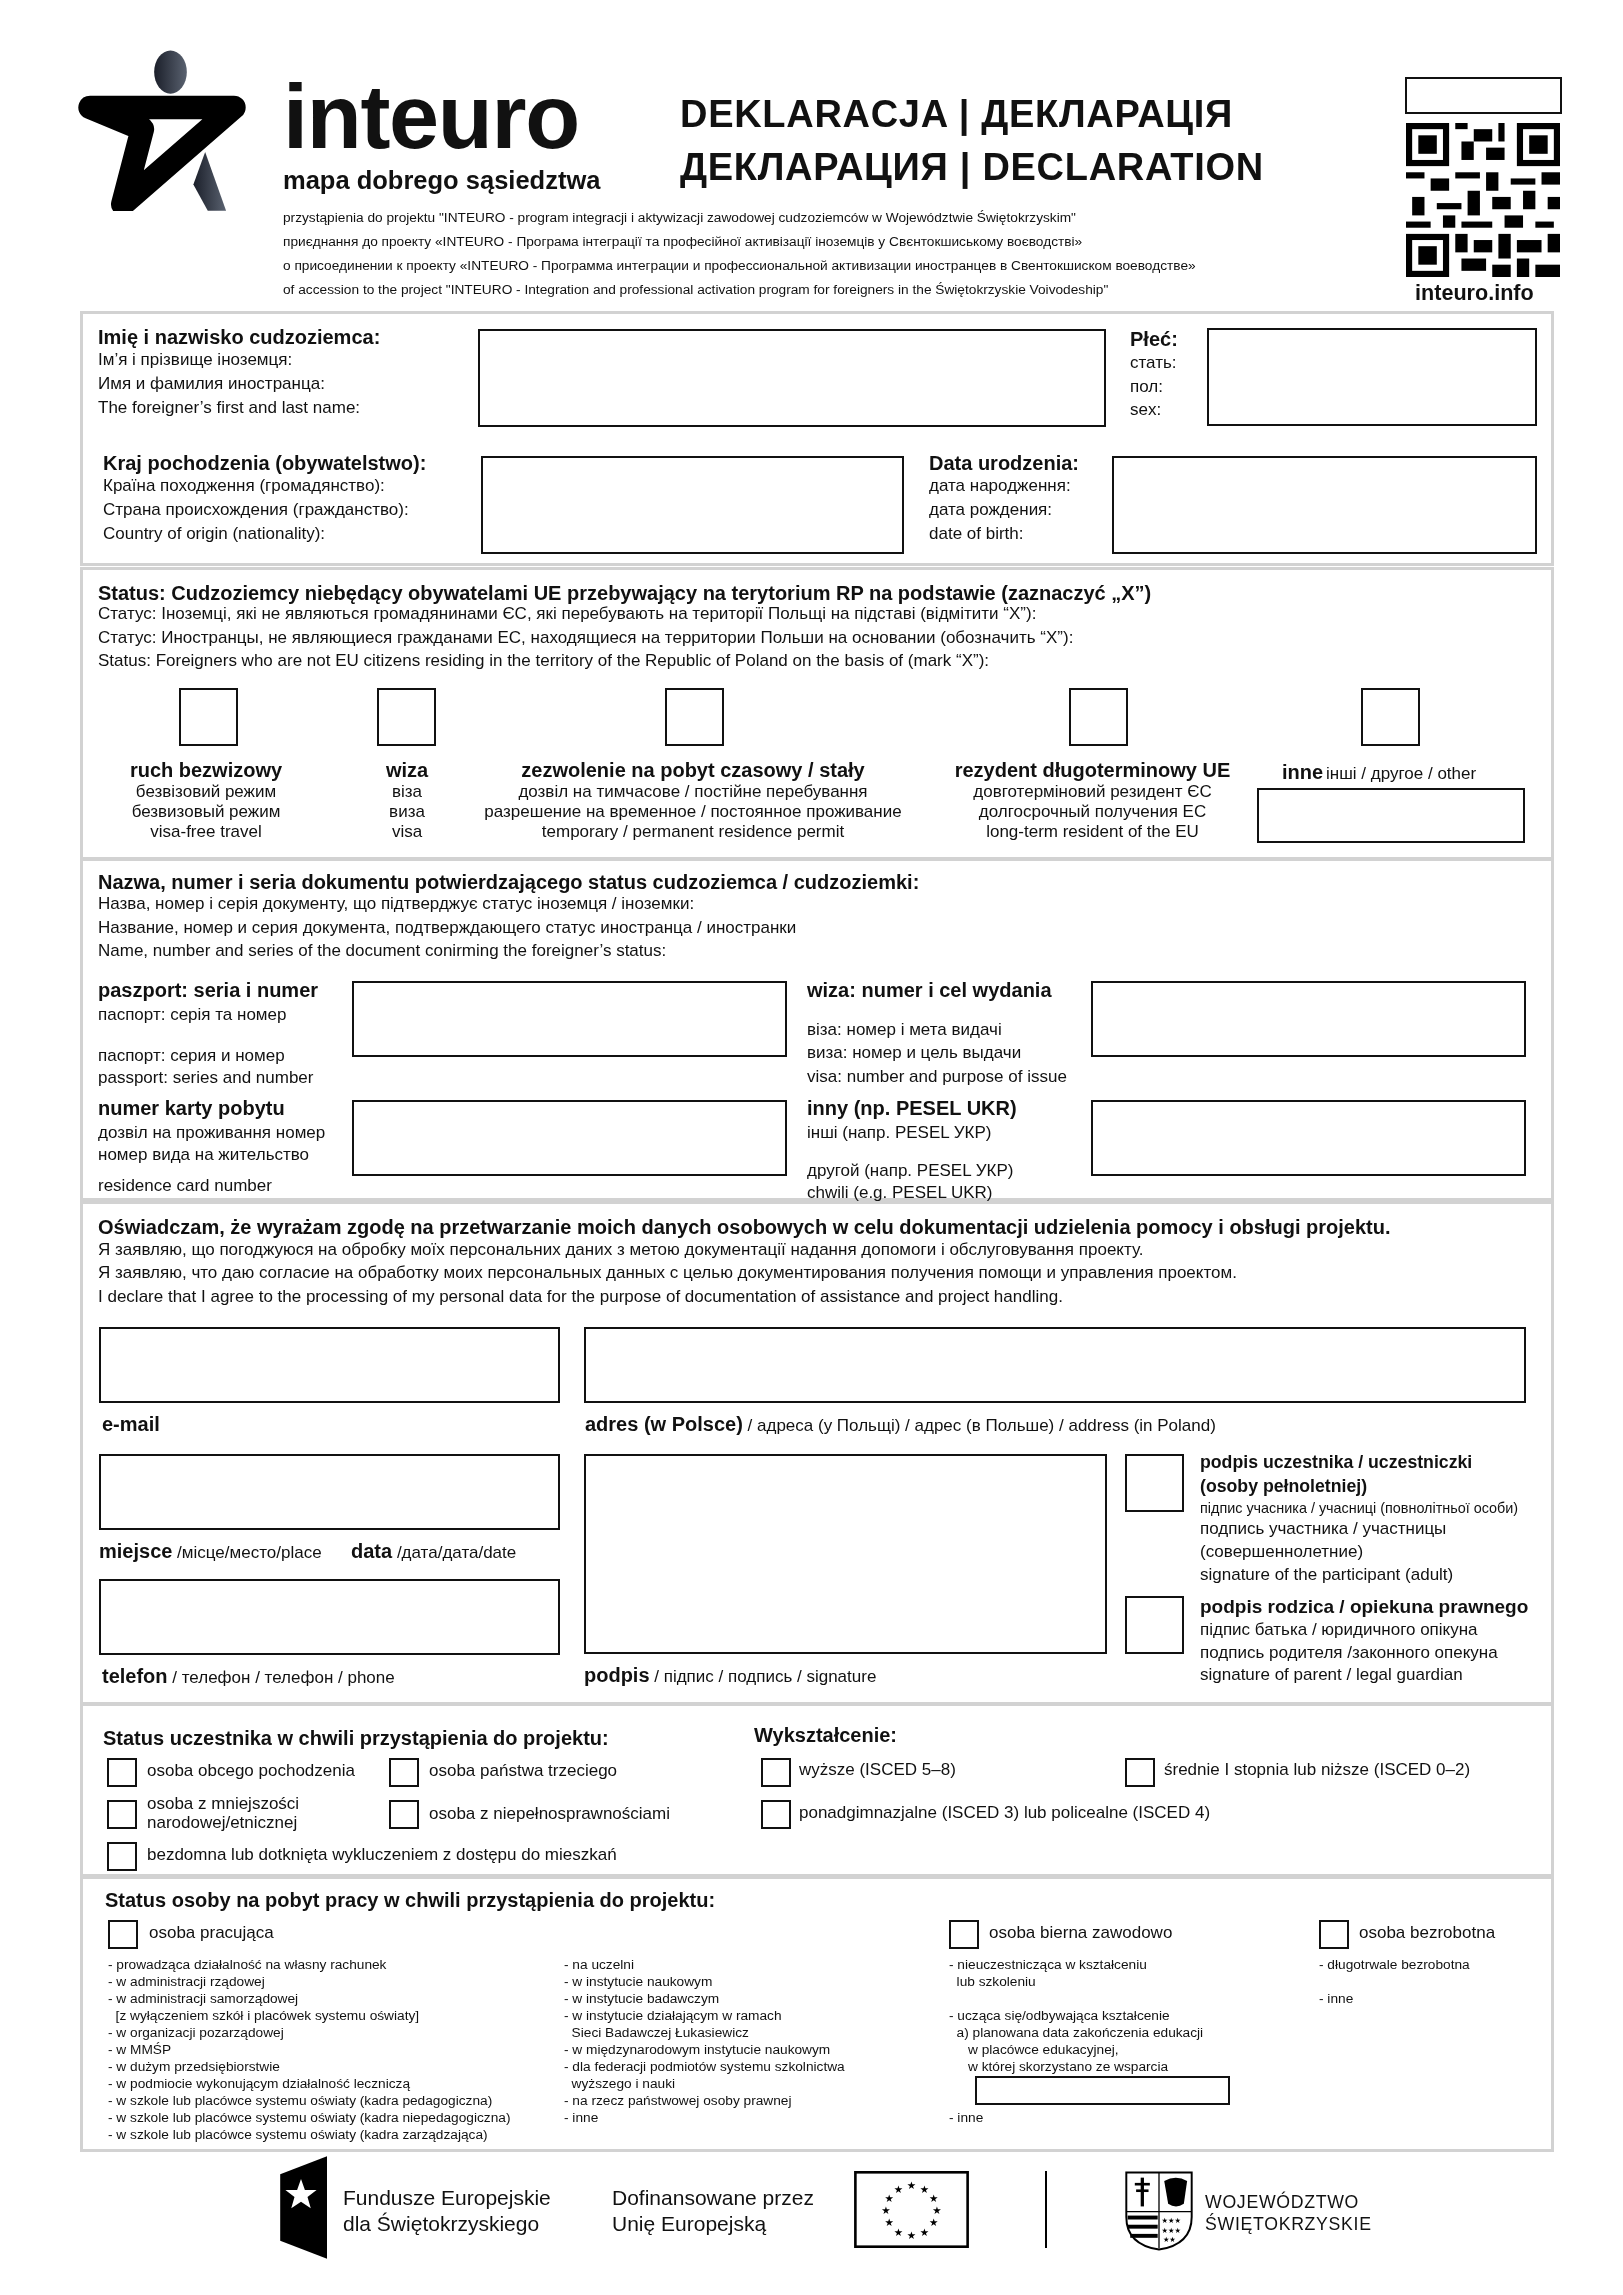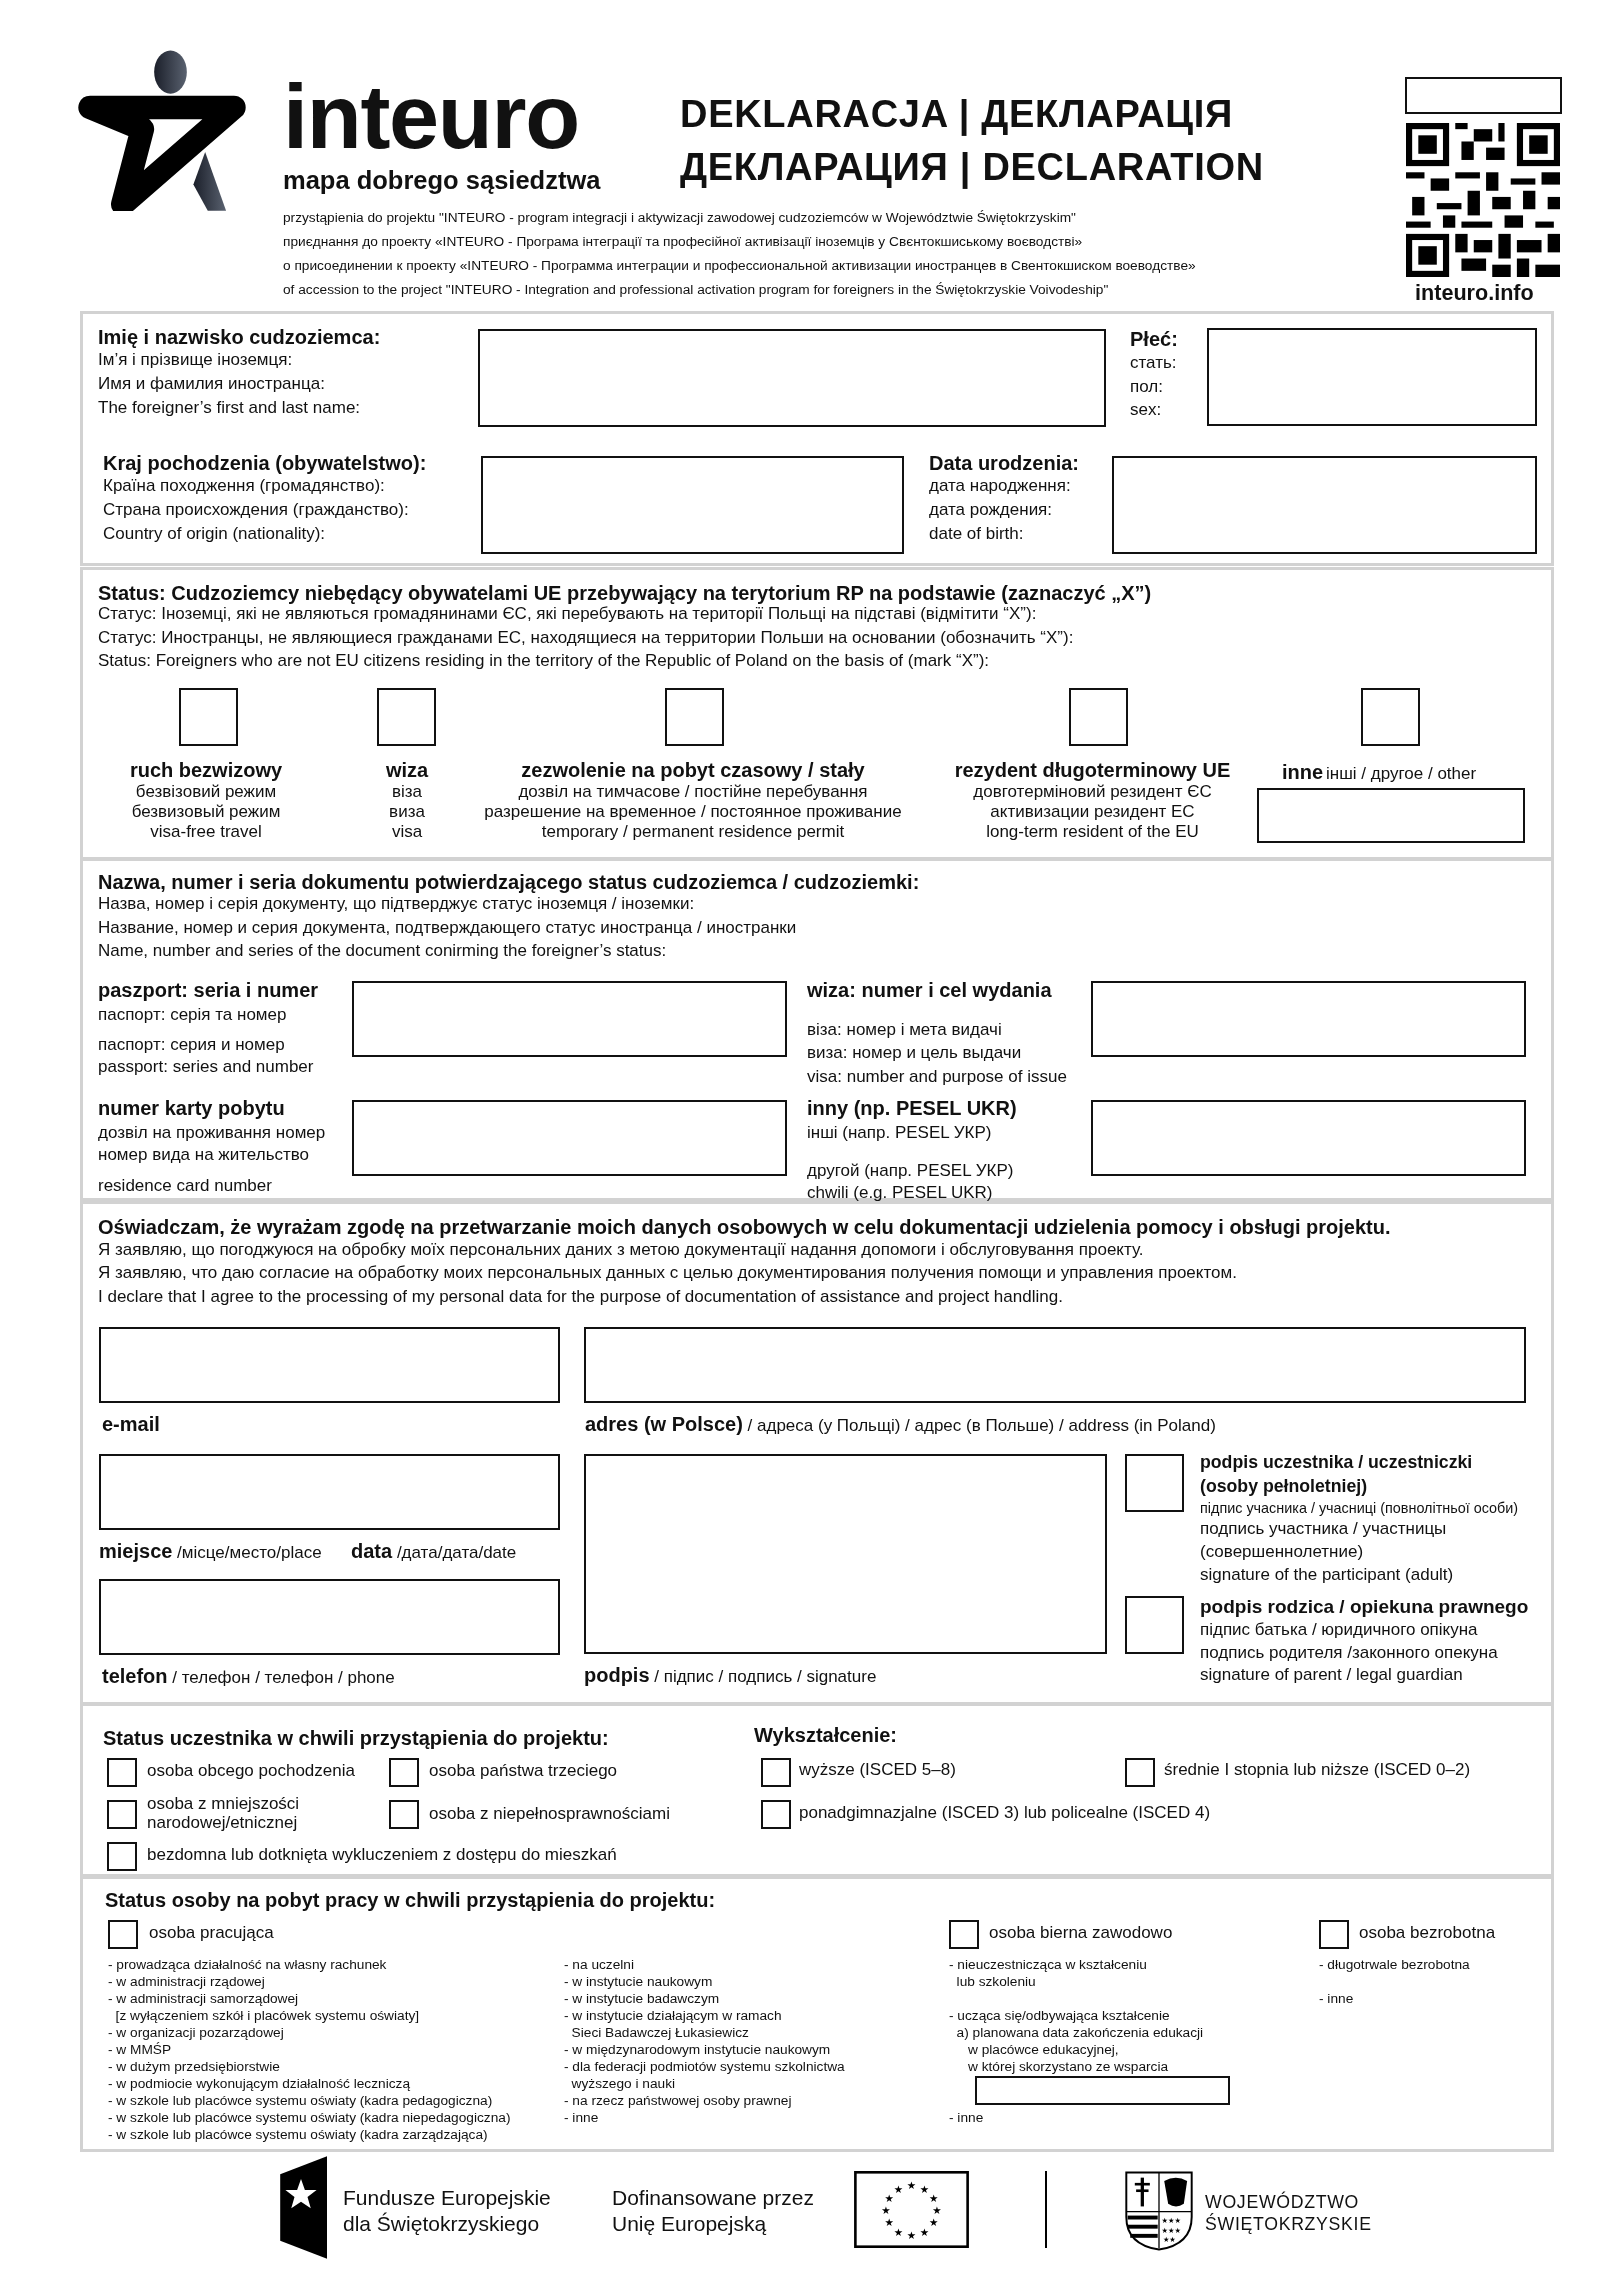--- a/index.html
+++ b/index.html
@@ -144,39 +144,39 @@
 </div>
 <div class="abs c" style="left:451px;top:759px;width:484px">
   <div class="h1">zezwolenie na pobyt czasowy / stały</div>
   <div class="s">дозвіл на тимчасове / постійне перебування</div>
   <div class="s">разрешение на временное / постоянное проживание</div>
   <div class="s">temporary / permanent residence permit</div>
 </div>
 <div class="abs c" style="left:932px;top:759px;width:321px">
   <div class="h1">rezydent długoterminowy UE</div>
   <div class="s">довготерміновий резидент ЄС</div>
-  <div class="s">активизации резидент ЕС</div>
+  <div class="s">долгосрочный получения ЕС</div>
   <div class="s">long-term resident of the EU</div>
 </div>
 <div class="t" style="left:1282px;top:760px">
   <span class="h1">inne</span>
   <span class="s">інші / другое / other</span>
 </div>
 <div class="box" style="left:1257px;top:788px;width:268px;height:55px"></div>
 
 <div class="panel" style="top:858px;height:343px"></div>
 <div class="t h1" style="left:98px;top:870px">Nazwa, numer i seria dokumentu potwierdzającego status cudzoziemca / cudzoziemki:</div>
 <div class="t s" style="left:98px;top:894px">Назва, номер і серія документу, що підтверджує статус іноземця / іноземки:</div>
 <div class="t s" style="left:98px;top:918px">Название, номер и серия документа, подтверждающего статус иностранца / иностранки</div>
 <div class="t s" style="left:98px;top:941px">Name, number and series of the document conirming the foreigner’s status:</div>
 
 <div class="abs" style="left:98px;top:979px">
   <div class="h1">paszport: seria i numer</div>
   <div class="s" style="margin-top:2.6px">паспорт: серія та номер</div>
-  <div class="s" style="margin-top:10px">паспорт: серия и номер</div>
+  <div class="s" style="margin-top:21px">паспорт: серия и номер</div>
   <div class="s" style="margin-top:2.6px">passport: series and number</div>
 </div>
 <div class="box" style="left:352px;top:981px;width:435px;height:76px"></div>
 
 <div class="abs" style="left:807px;top:979px">
   <div class="h1">wiza: numer i cel wydania</div>
   <div class="s" style="margin-top:18px">віза: номер і мета видачі</div>
   <div class="s" style="margin-top:2.6px">виза: номер и цель выдачи</div>
   <div class="s" style="margin-top:4px">visa: number and purpose of issue</div>
 </div>

